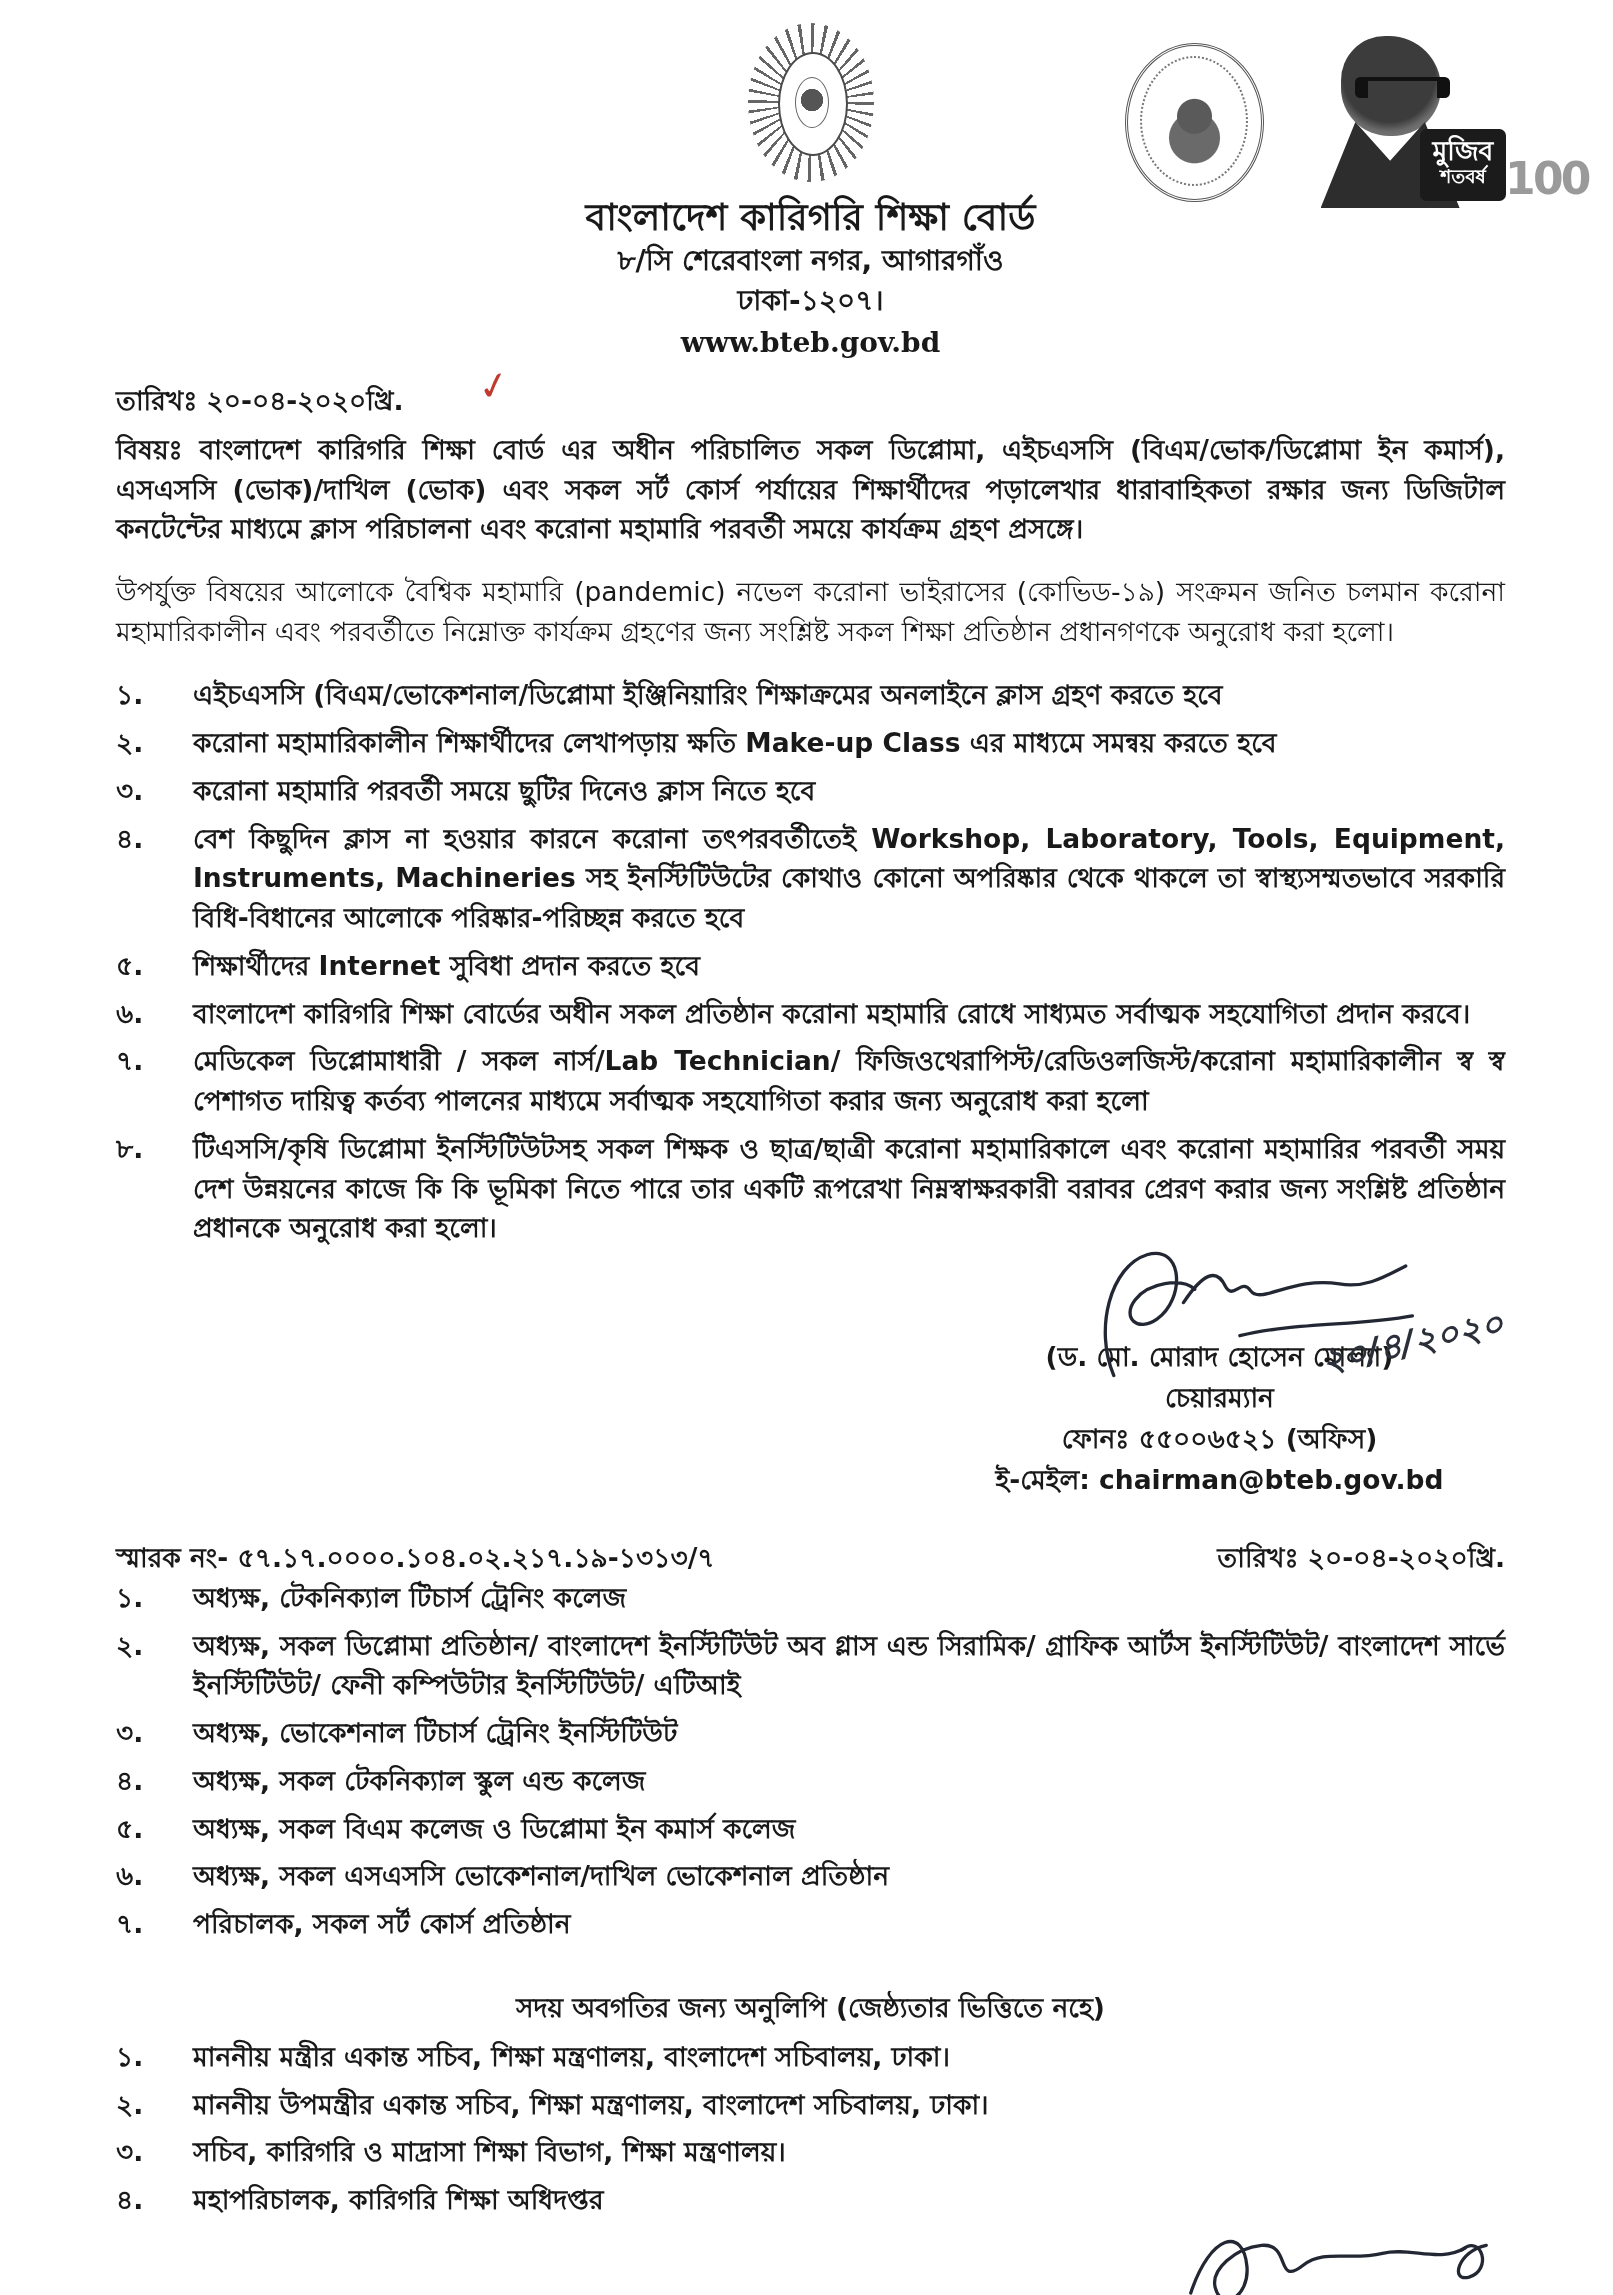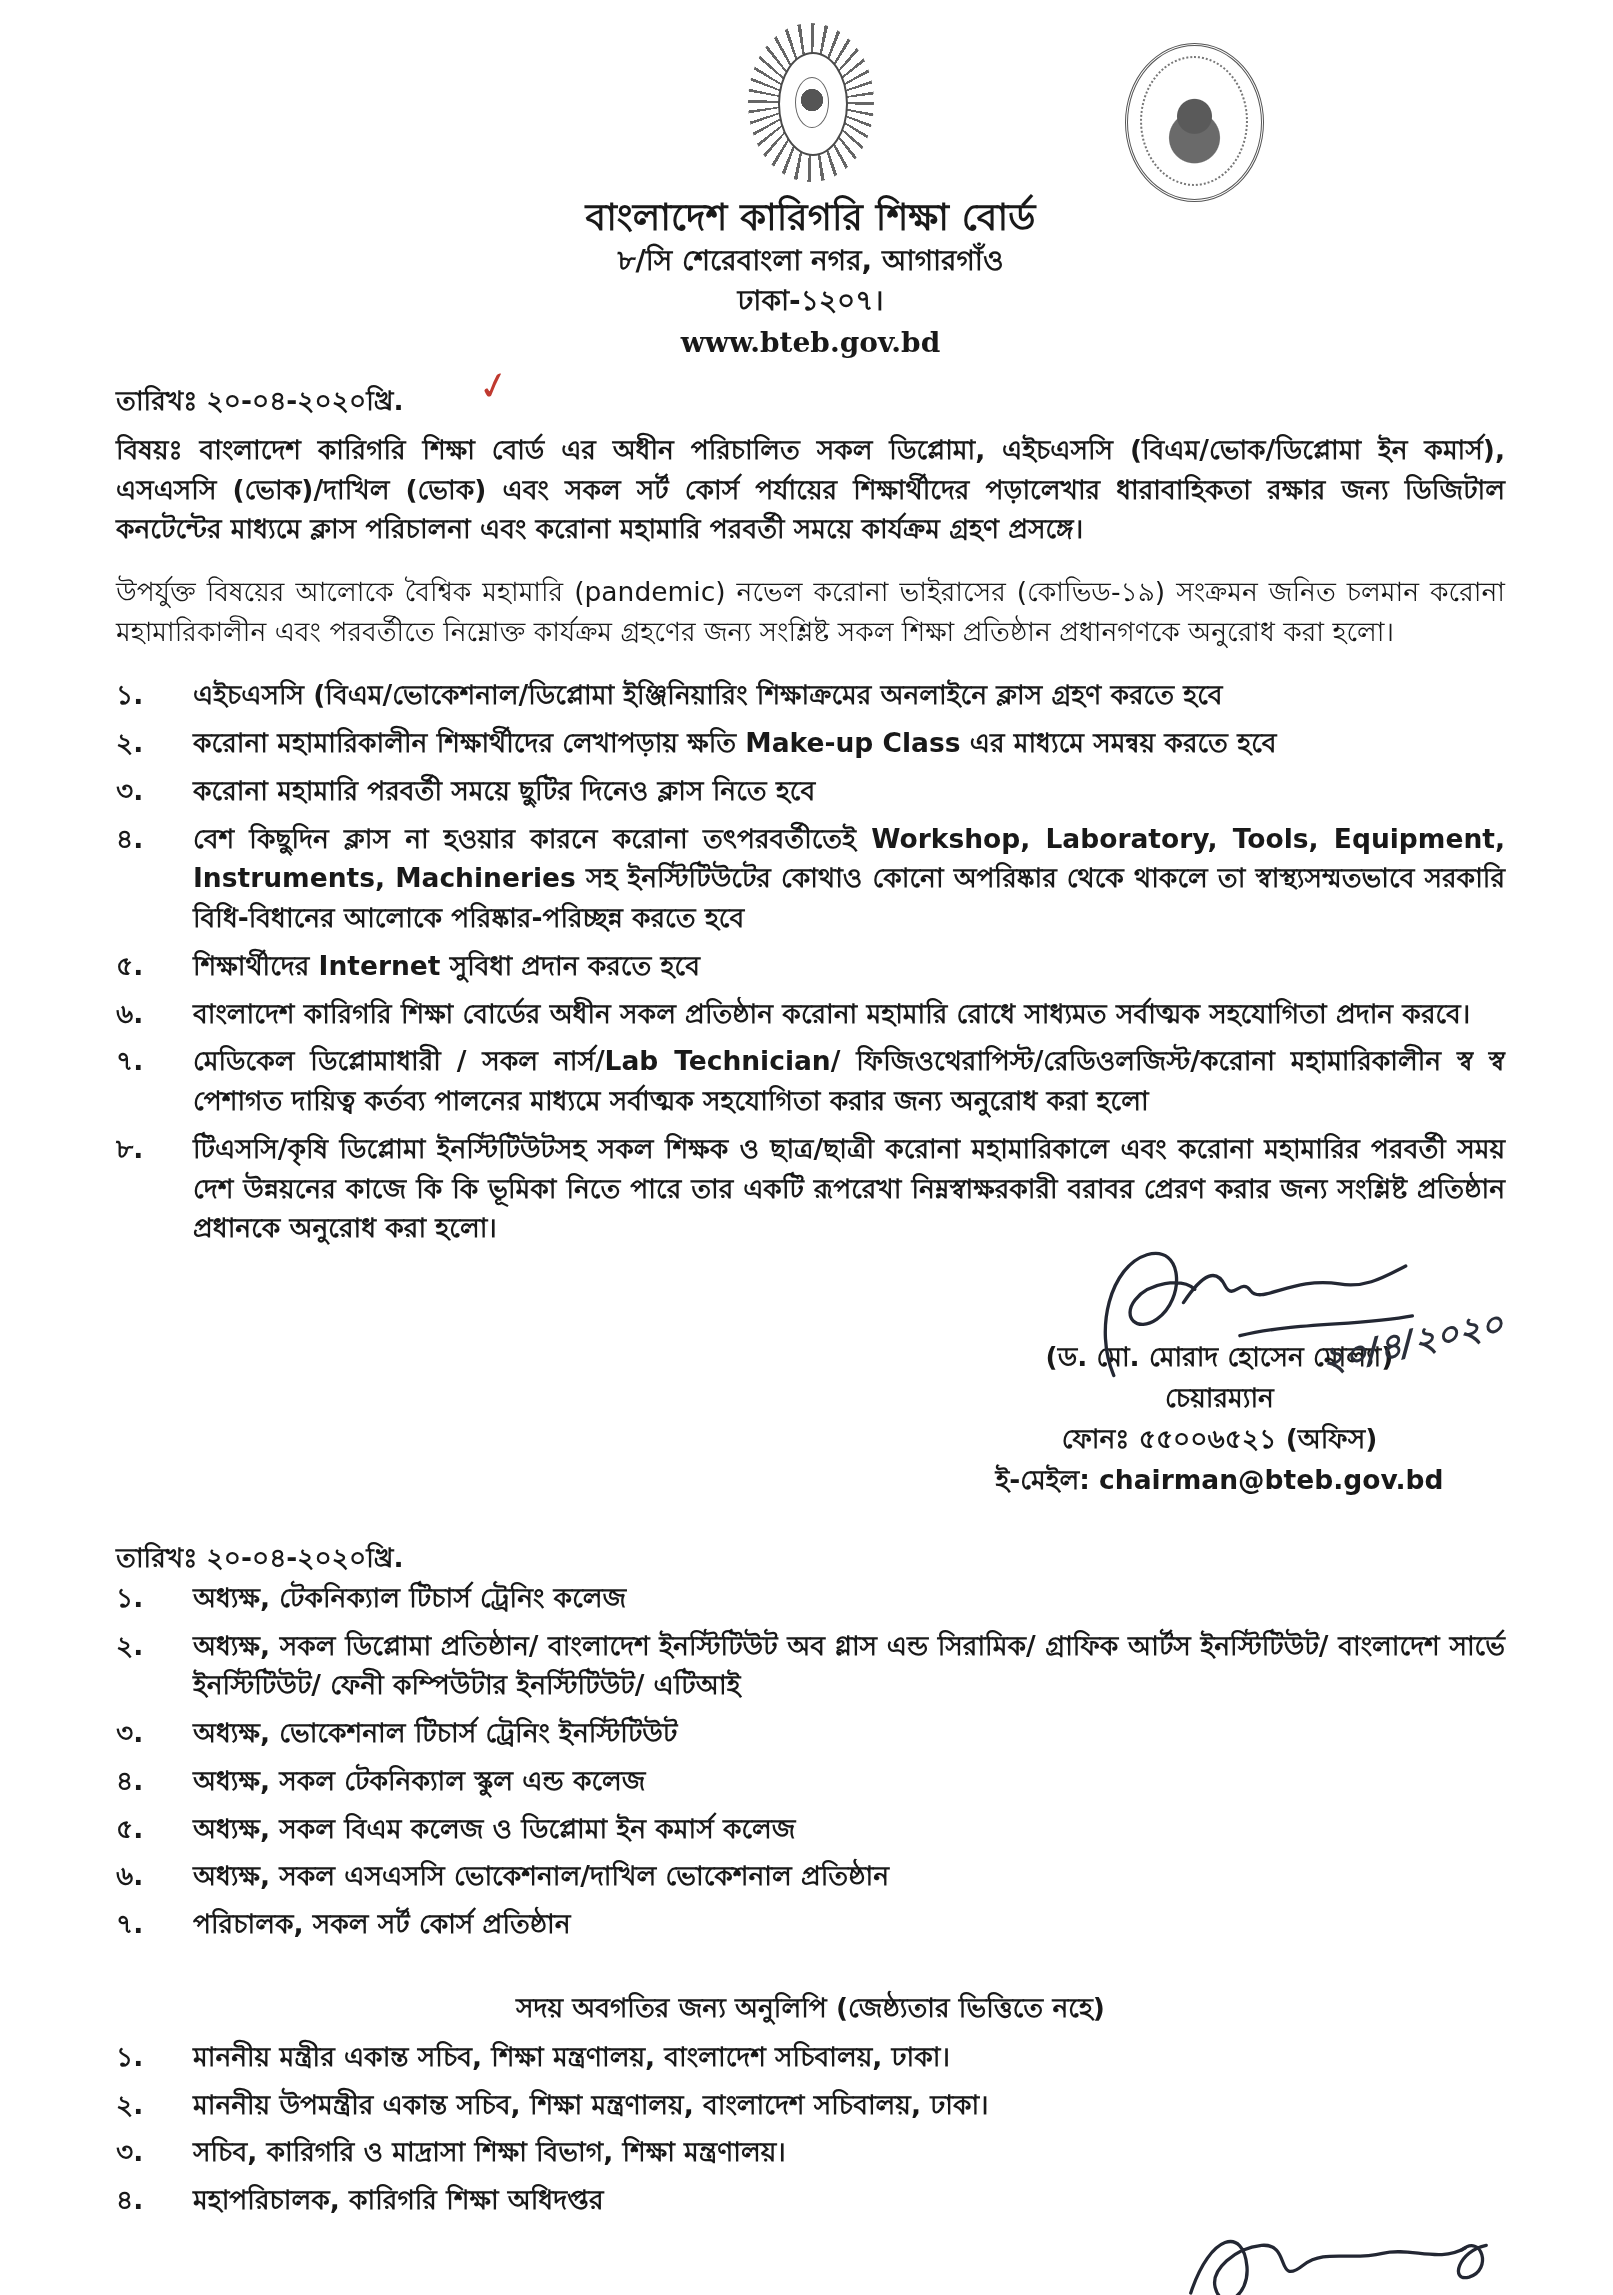--- a/index.html
+++ b/index.html
@@ -116,20 +116,30 @@
         <div class="seal-core"></div>
       </div>
       <div class="org-name">বাংলাদেশ কারিগরি শিক্ষা বোর্ড</div>
       <div class="addr">৮/সি শেরেবাংলা নগর, আগারগাঁও</div>
       <div class="addr">ঢাকা-১২০৭।</div>
       <div class="website">www.bteb.gov.bd</div>
 
       <div class="round-seal">
         <div class="round-seal-inner"></div>
       </div>
+      <div class="mujib">
+        <div class="mujib-head"></div>
+        <div class="mujib-glasses"></div>
+        <div class="mujib-torso"></div>
+        <div class="mujib-box">
+          <div class="l1">মুজিব</div>
+          <div class="l2">শতবর্ষ</div>
+        </div>
+        <div class="mujib-100">100</div>
+      </div>
     </div>
 
     <div class="ref-row">
       <span>তারিখঃ ২০-০৪-২০২০খ্রি.</span>
       <span class="red-check">✓</span>
     </div>
 
     <div class="subject">বিষয়ঃ বাংলাদেশ কারিগরি শিক্ষা বোর্ড এর অধীন পরিচালিত সকল ডিপ্লোমা, এইচএসসি (বিএম/ভোক/ডিপ্লোমা ইন কমার্স), এসএসসি (ভোক)/দাখিল (ভোক) এবং সকল সর্ট কোর্স পর্যায়ের শিক্ষার্থীদের পড়ালেখার ধারাবাহিকতা রক্ষার জন্য ডিজিটাল কনটেন্টের মাধ্যমে ক্লাস পরিচালনা এবং করোনা মহামারি পরবর্তী সময়ে কার্যক্রম গ্রহণ প্রসঙ্গে।</div>
 
     <div class="para">উপর্যুক্ত বিষয়ের আলোকে বৈশ্বিক মহামারি (pandemic) নভেল করোনা ভাইরাসের (কোভিড-১৯) সংক্রমন জনিত চলমান করোনা মহামারিকালীন এবং পরবর্তীতে নিম্নোক্ত কার্যক্রম গ্রহণের জন্য সংশ্লিষ্ট সকল শিক্ষা প্রতিষ্ঠান প্রধানগণকে অনুরোধ করা হলো।</div>
@@ -179,20 +189,21 @@
         </svg>
         <div class="hand chairman-date">২০/৪/২০২০</div>
         <div class="sig-line">(ড. মো. মোরাদ হোসেন মোল্যা)</div>
         <div class="sig-line">চেয়ারম্যান</div>
         <div class="sig-line">ফোনঃ ৫৫০০৬৫২১ (অফিস)</div>
         <div class="sig-line">ই-মেইল: chairman@bteb.gov.bd</div>
       </div>
     </div>
 
     <div class="ref-row">
+      <span>স্মারক নং- ৫৭.১৭.০০০০.১০৪.০২.২১৭.১৯-১৩১৩/৭</span>
       <span>তারিখঃ ২০-০৪-২০২০খ্রি.</span>
     </div>
 
     <div>
       <div class="li">
         <span class="num">১.</span>
         <span class="txt">অধ্যক্ষ, টেকনিক্যাল টিচার্স ট্রেনিং কলেজ</span>
       </div>
       <div class="li">
         <span class="num">২.</span>

